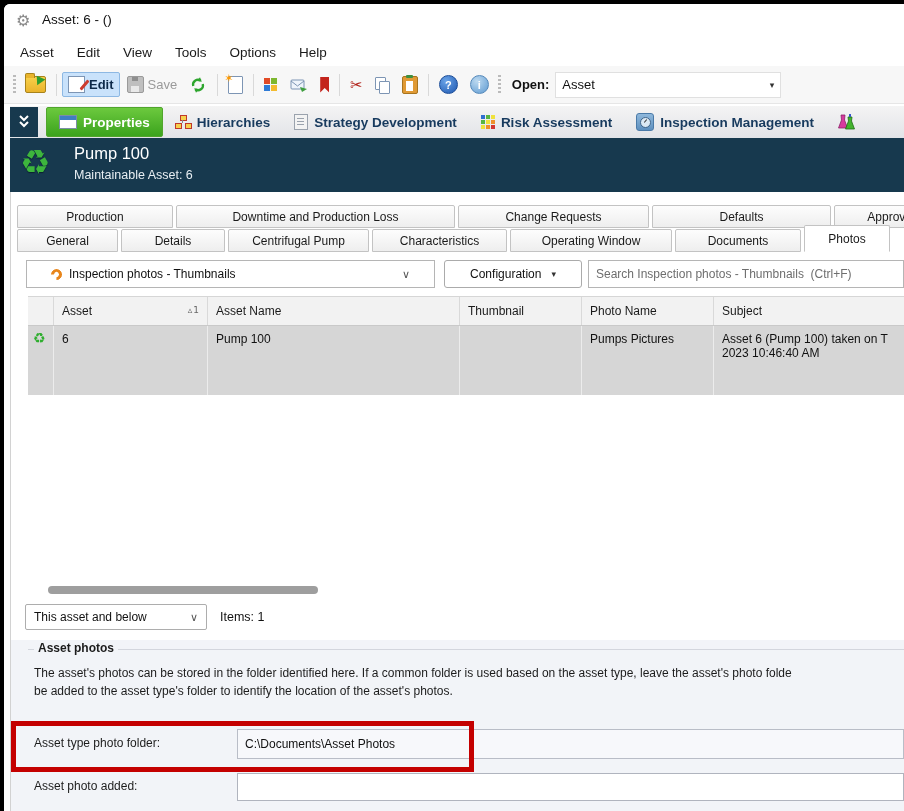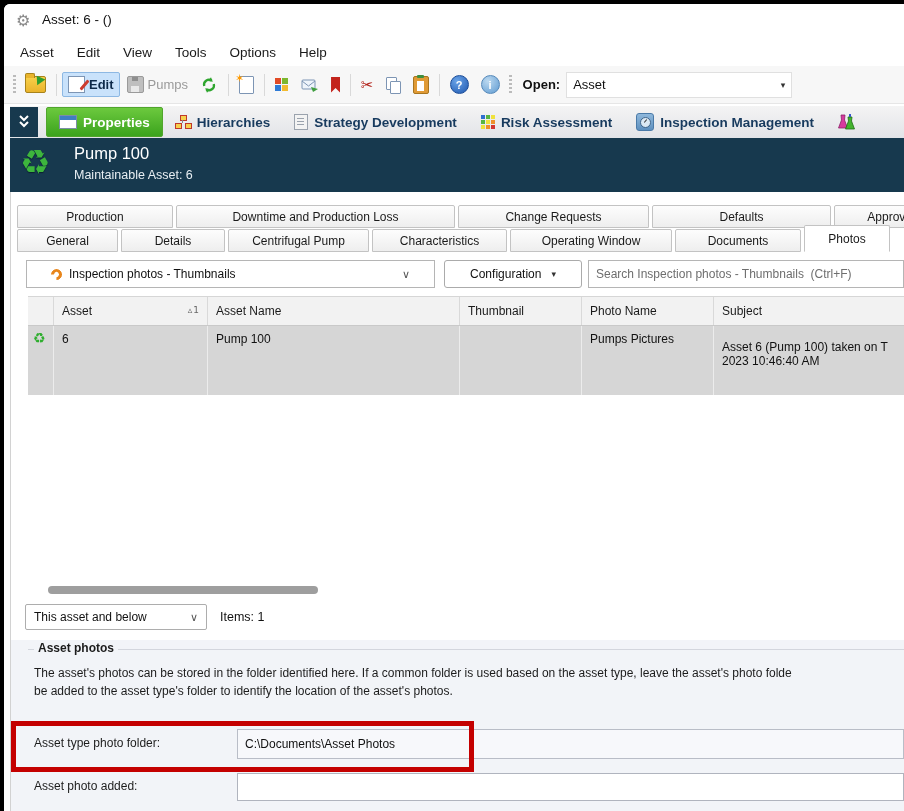--- a/index.html
+++ b/index.html
@@ -164,21 +164,21 @@
         </span>
     <span class="sep"></span>
     <span class="tbtn tb-edit">
       <span class="i-note">
             <span class="pen"></span>
           </span>
       <span class="lbl">Edit</span>
     </span>
     <span class="tbtn tb-save">
       <span class="i-floppy"></span>
-      <span class="lbl">Pumps</span>
+      <span class="lbl">Save</span>
     </span>
     <span class="tbtn">
       <svg width="18" height="18" viewBox="0 0 18 18">
         <path d="M4.2 10a5 5 0 0 1 7.5-5.5" fill="none" stroke="#2ea52e" stroke-width="2.3"></path>
         <path d="M11 1.2l1.8 4.6-4.9-.9z" fill="#2ea52e"></path>
         <path d="M13.8 8a5 5 0 0 1-7.5 5.5" fill="none" stroke="#2ea52e" stroke-width="2.3"></path>
         <path d="M7 16.8l-1.8-4.6 4.9.9z" fill="#2ea52e"></path>
       </svg>
     </span>
     <span class="sep"></span>
@@ -338,21 +338,21 @@
     <span class="th" style="width:132px;">Photo Name</span>
     <span class="th" style="flex:1;border-right:none;">Subject</span>
   </div>
 
   <div class="abs trow">
     <span class="td" style="width:26px;padding-left:5px;"><span class="recycle-sm">♻</span></span>
     <span class="td" style="width:154px;">6</span>
     <span class="td" style="width:252px;">Pump 100</span>
     <span class="td" style="width:122px;"></span>
     <span class="td" style="width:132px;">Pumps Pictures</span>
-    <span class="td subj" style="flex:1;border-right:none;margin-top:8px;">
+    <span class="td subj" style="flex:1;border-right:none;">
       <div>Asset 6 (Pump 100) taken on T</div>
       <div>2023 10:46:40 AM</div>
     </span>
   </div>
 
   <div class="abs hscroll"></div>
 
   <div class="abs scopecombo">
     <span>This asset and below</span>
     <span class="chev">∨</span>

